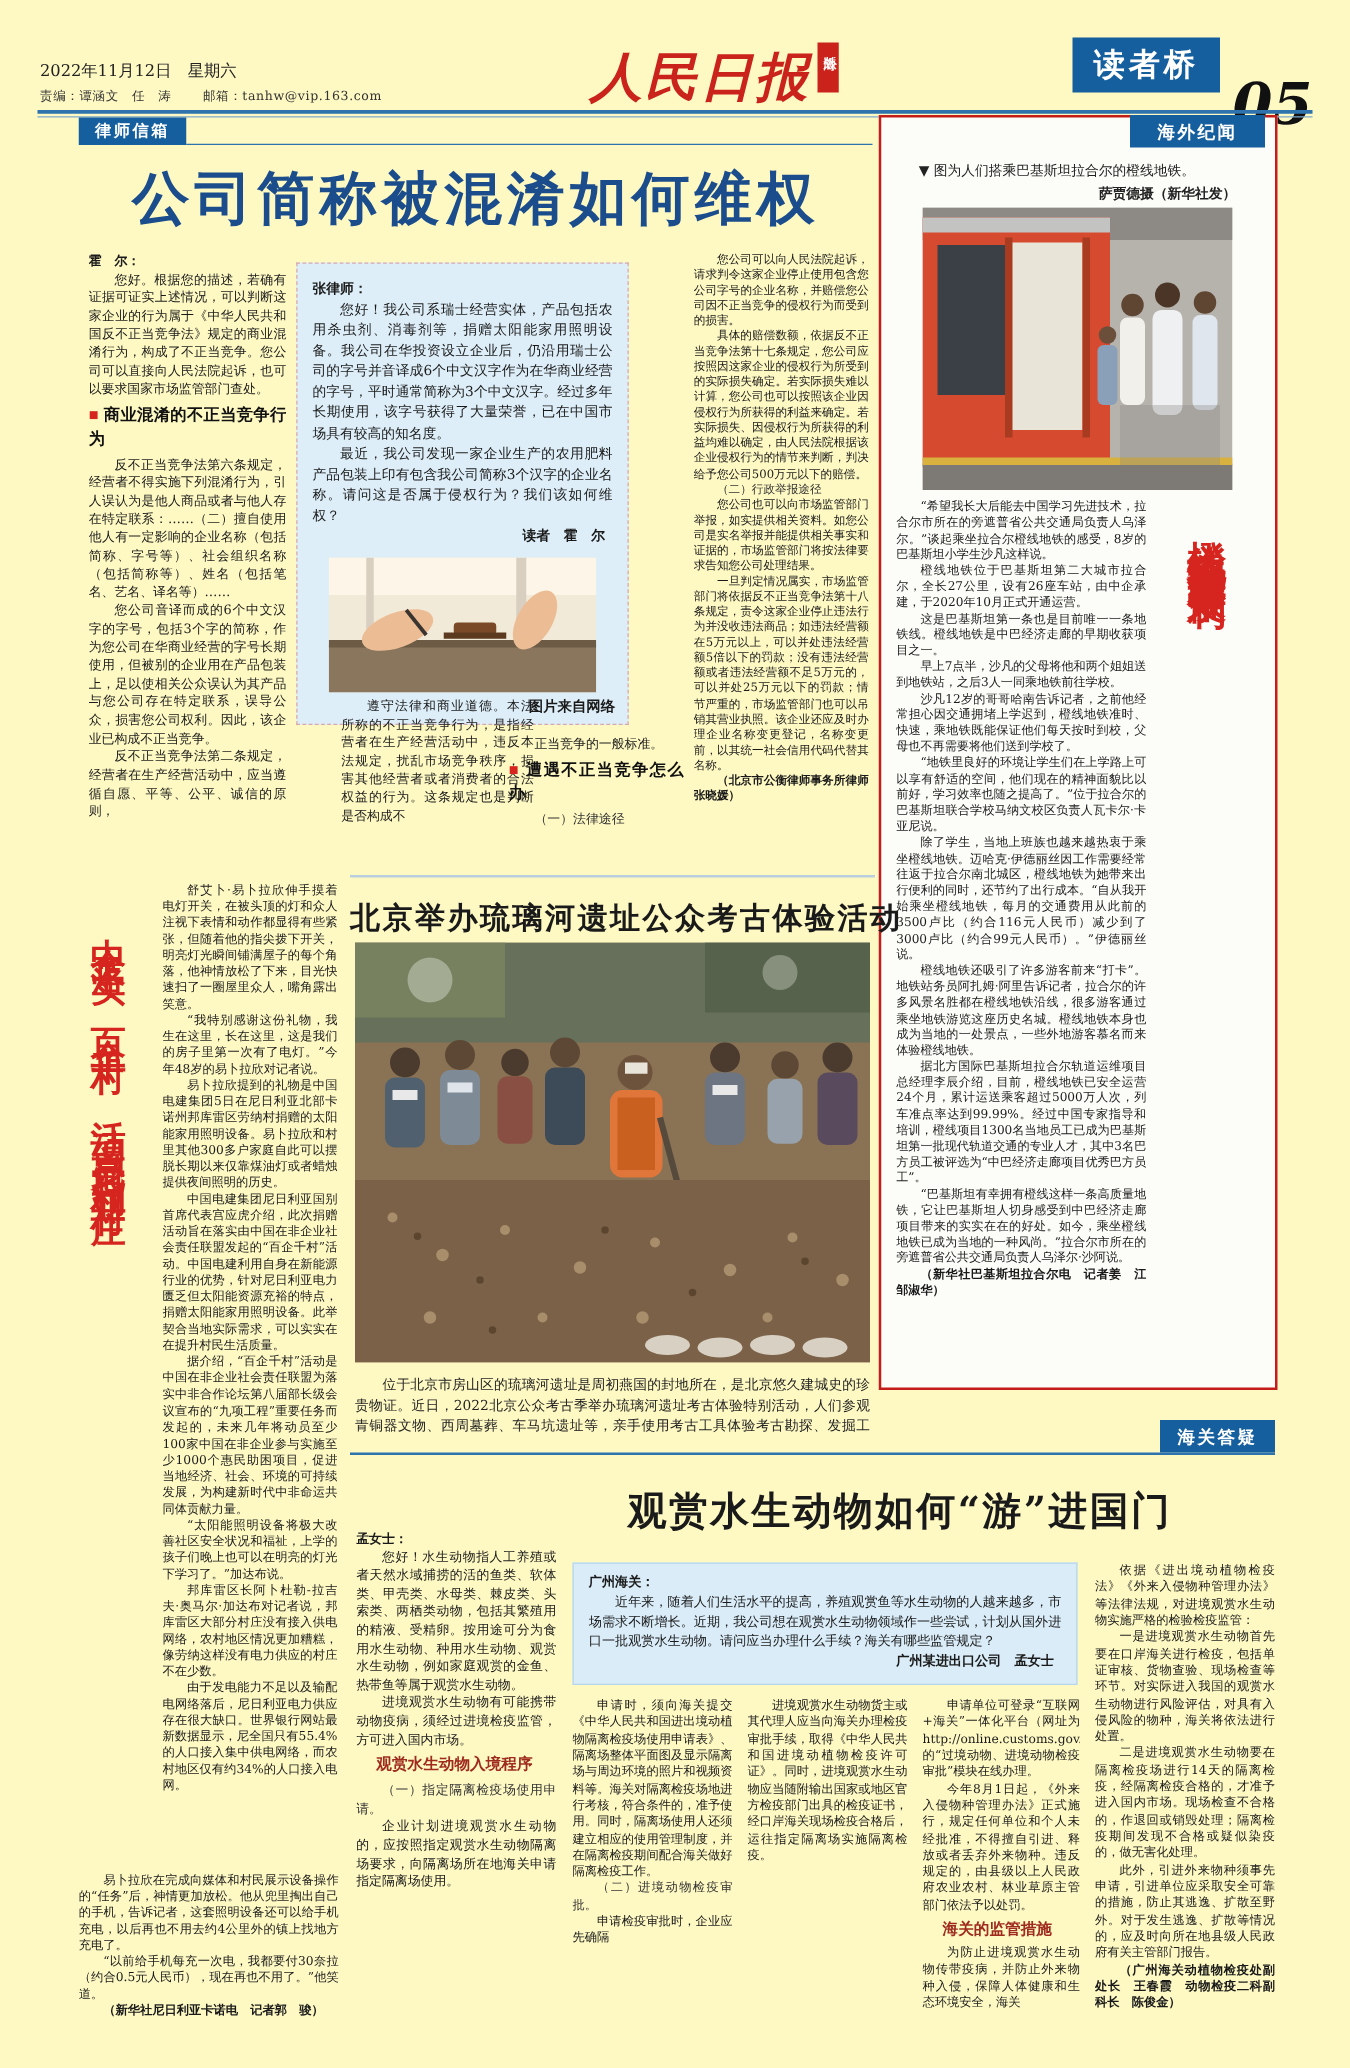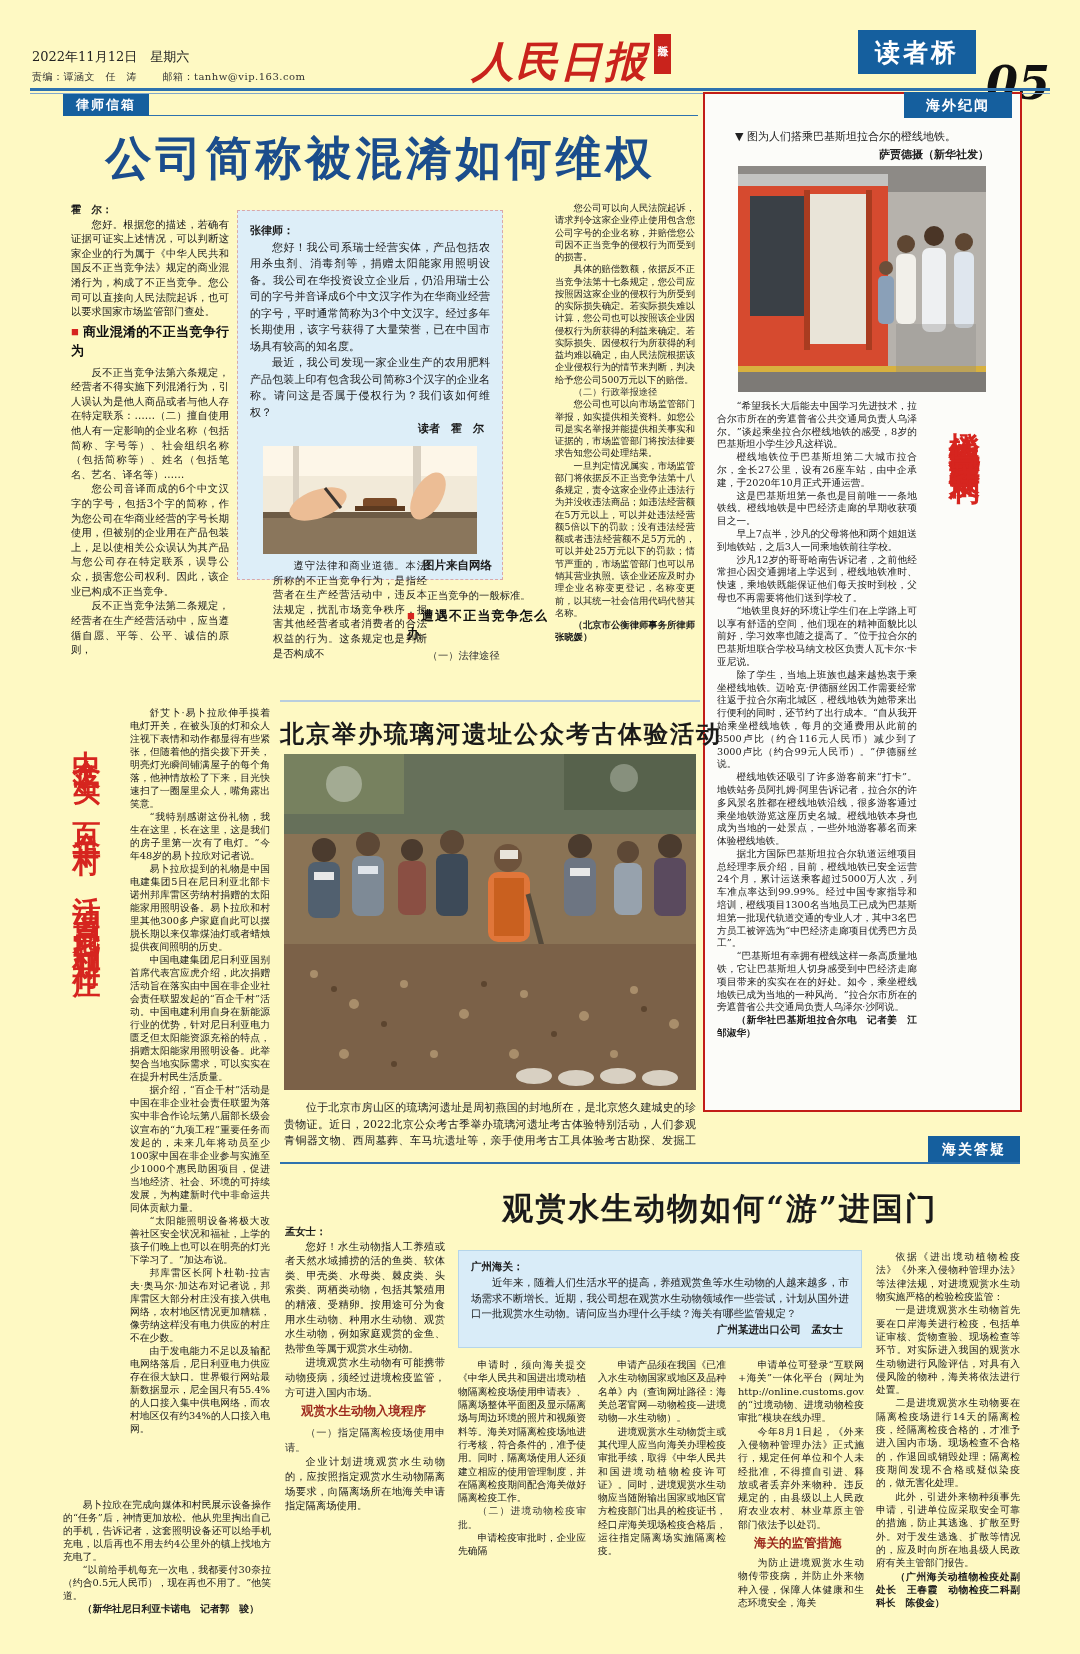--- a/index.html
+++ b/index.html
@@ -299,21 +299,20 @@
         <p class="sig">广州某进出口公司　孟女士</p>
       </div>
     </div>
 
     <div class="abs tcol" style="left:178px;top:222px;width:128px;height:284px;font-size:9.8px;line-height:1.36;">
         <p>申请时，须向海关提交《中华人民共和国进出境动植物隔离检疫场使用申请表》、隔离场整体平面图及显示隔离场与周边环境的照片和视频资料等。海关对隔离检疫场地进行考核，符合条件的，准予使用。同时，隔离场使用人还须建立相应的使用管理制度，并在隔离检疫期间配合海关做好隔离检疫工作。</p>
         <p class="kai">（二）进境动物检疫审批。</p>
         <p>申请检疫审批时，企业应先确隔</p>
       </div>
     <div class="abs tcol" style="left:318px;top:222px;width:128px;height:284px;font-size:9.8px;line-height:1.36;">
-        <p>申请产品须在我国《已准入水生动物国家或地区及品种名单》内（查询网址路径：海关总署官网—动物检疫—进境动物—水生动物）。</p>
         <p>进境观赏水生动物货主或其代理人应当向海关办理检疫审批手续，取得《中华人民共和国进境动植物检疫许可证》。同时，进境观赏水生动物应当随附输出国家或地区官方检疫部门出具的检疫证书，经口岸海关现场检疫合格后，运往指定隔离场实施隔离检疫。</p>
       </div>
     <div class="abs tcol" style="left:458px;top:222px;width:126px;height:284px;font-size:9.8px;line-height:1.36;">
         <p>申请单位可登录“互联网+海关”一体化平台（网址为http://online.customs.gov.cn）的“过境动物、进境动物检疫审批”模块在线办理。</p>
         <p>今年8月1日起，《外来入侵物种管理办法》正式施行，规定任何单位和个人未经批准，不得擅自引进、释放或者丢弃外来物种。违反规定的，由县级以上人民政府农业农村、林业草原主管部门依法予以处罚。</p>
         <p class="subr">海关的监管措施</p>
         <p>为防止进境观赏水生动物传带疫病，并防止外来物种入侵，保障人体健康和生态环境安全，海关</p>
       </div>
     <div class="abs tcol" style="left:596px;top:114px;width:144px;height:392px;font-size:9.8px;line-height:1.36;">
         <p>依据《进出境动植物检疫法》《外来入侵物种管理办法》等法律法规，对进境观赏水生动物实施严格的检验检疫监管：</p>

